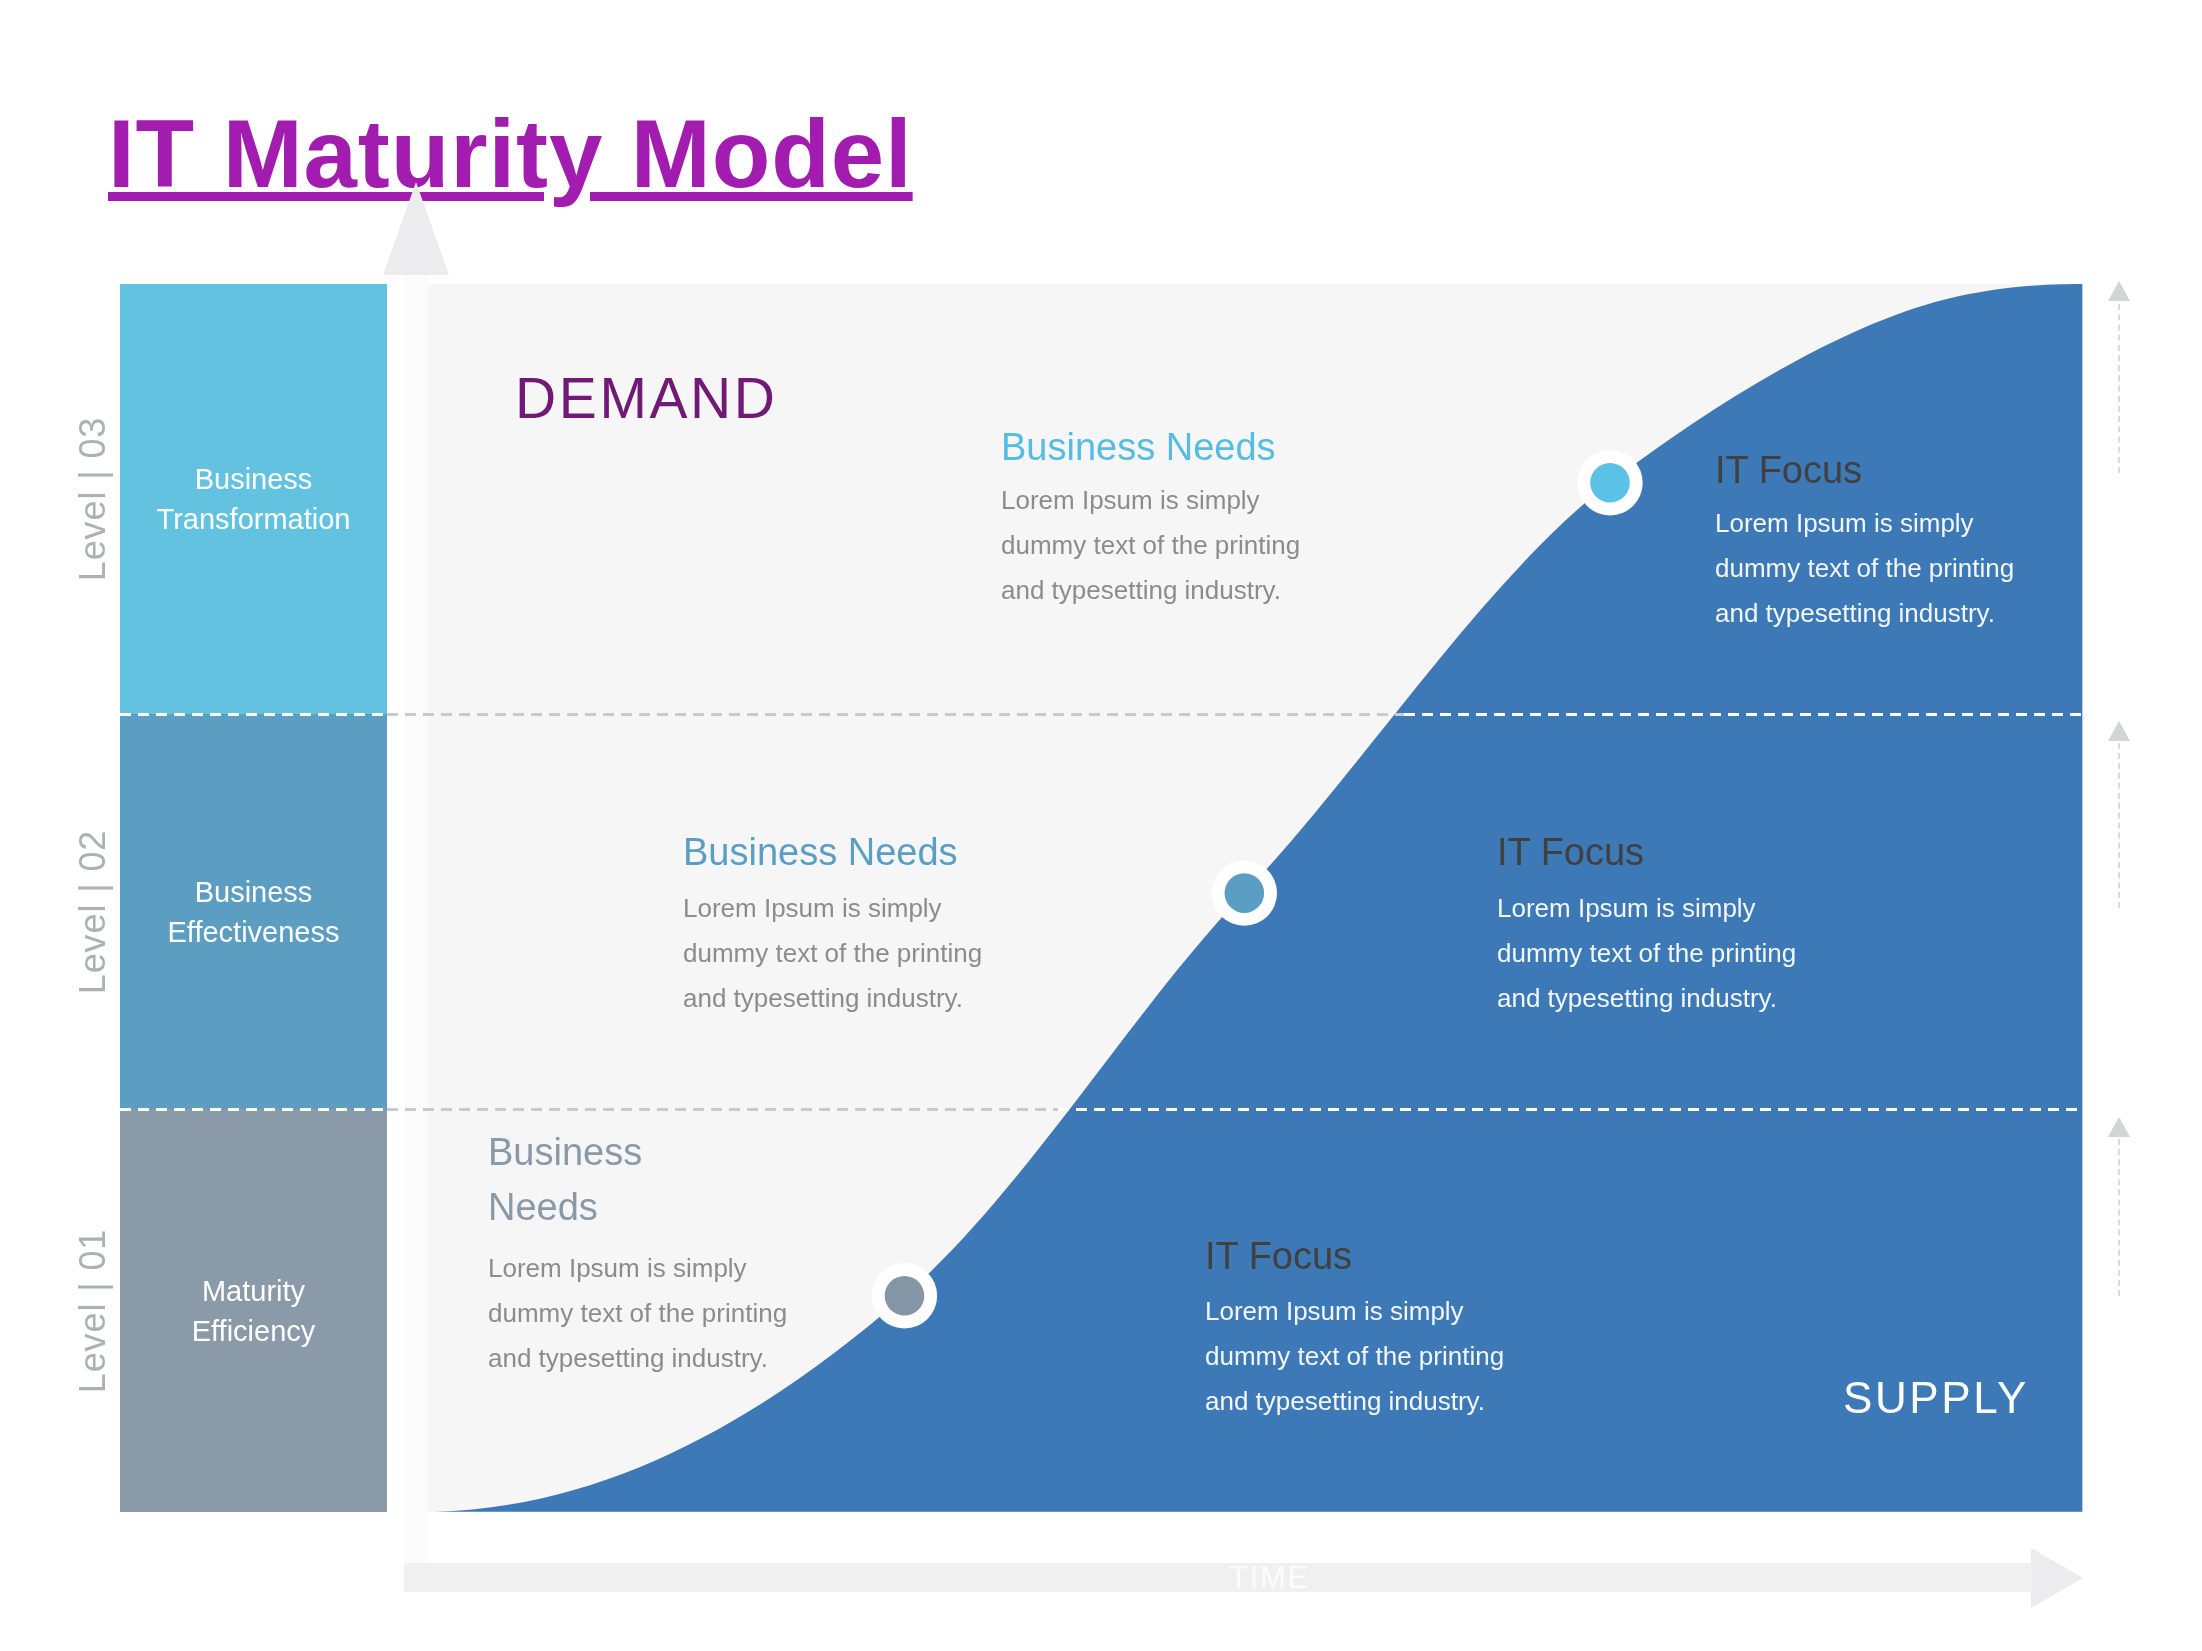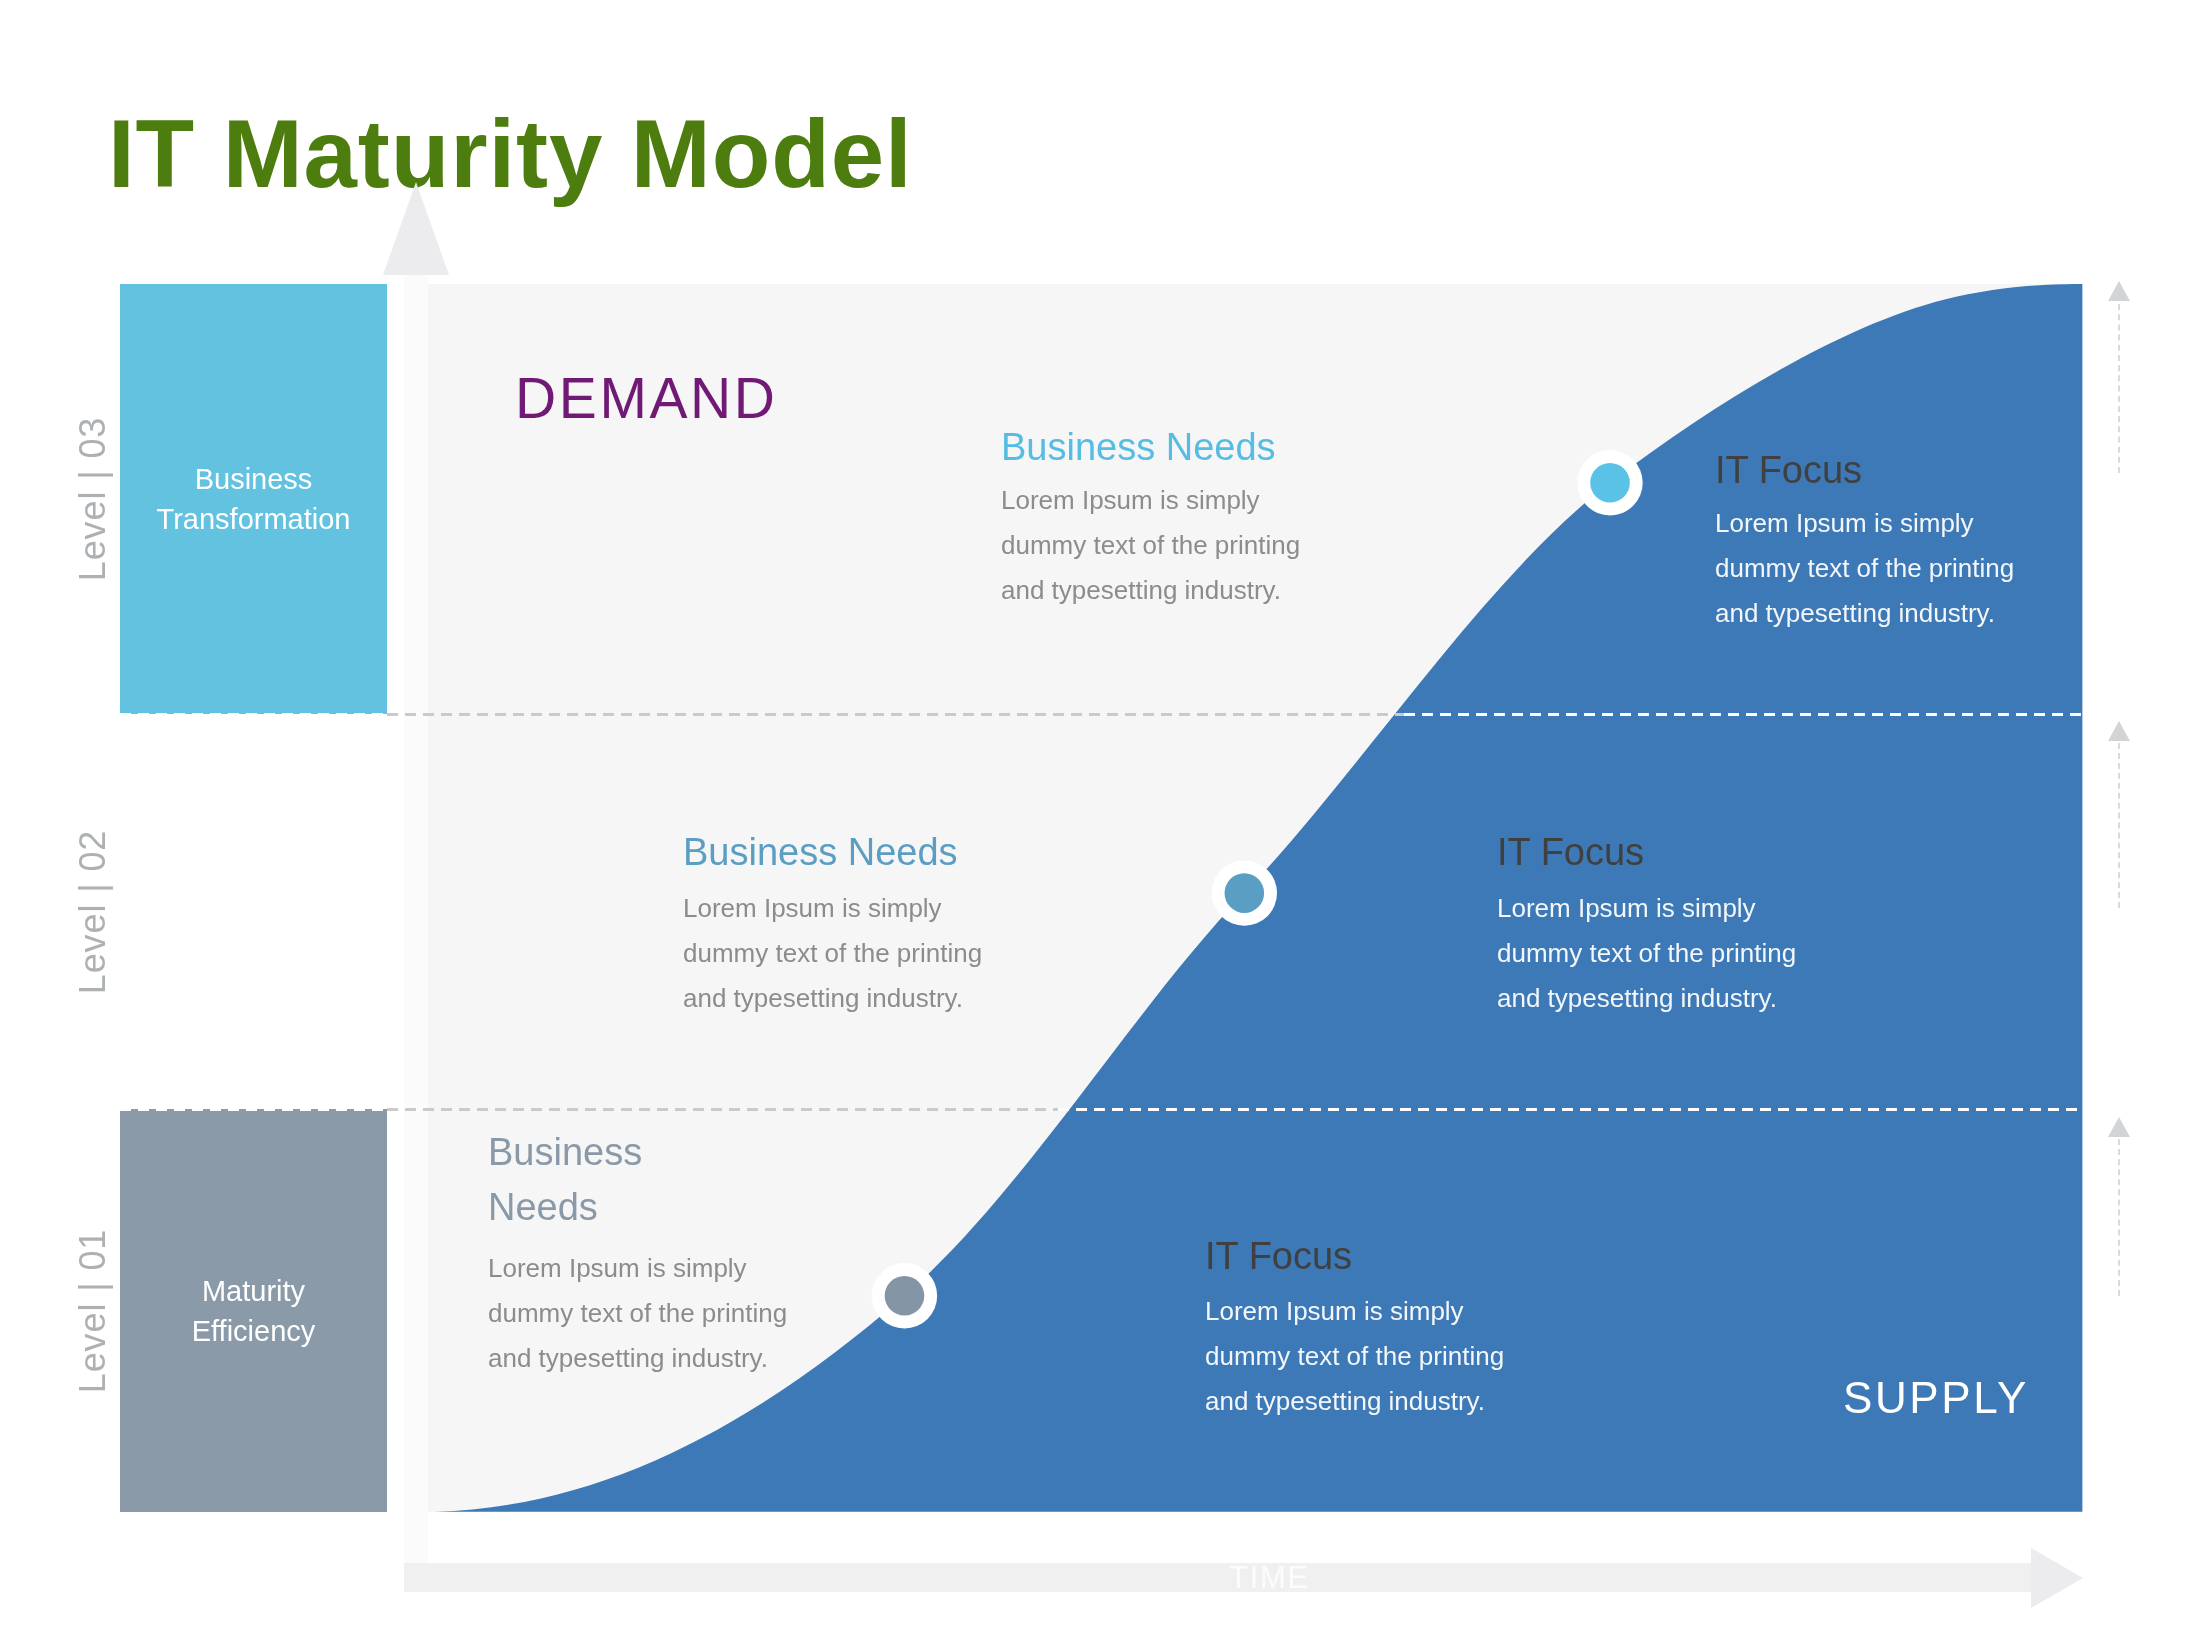--- a/index.html
+++ b/index.html
@@ -2,21 +2,21 @@
 <html style="font-size:13.8px"><head>
 <meta charset="utf-8">
 <style>
   html,body{margin:0;padding:0;background:#ffffff;}
   .slide{
     position:relative;width:2203px;height:1652px;background:#ffffff;overflow:hidden;
     font-family:"Liberation Sans","DejaVu Sans",sans-serif;
   }
   
   .title{position:absolute;left:108px;top:102px;font-size:96px;line-height:103px;
-         font-weight:bold;color:#4d7c0f;letter-spacing:0.9px;}
+         font-weight:bold;color:#a21caf;letter-spacing:0.9px;text-decoration:underline;}
   
   .panel{position:absolute;left:415px;top:284px;width:1667px;height:1228px;background:#f6f6f7;z-index:1;}
   
   .v-shaft{position:absolute;left:404px;top:274px;width:24px;height:1318px;background:#fbfbfc;z-index:2;}
   .v-head{position:absolute;left:383px;top:182px;width:0;height:0;z-index:2;
           border-left:33px solid transparent;border-right:33px solid transparent;border-bottom:93px solid #ececee;}
   .h-shaft{position:absolute;left:404px;top:1563px;width:1627px;height:29px;background:#f0f0f1;z-index:2;}
   .h-head{position:absolute;left:2031px;top:1548px;width:0;height:0;z-index:2;
           border-top:30px solid transparent;border-bottom:30px solid transparent;border-left:52px solid #ececee;}
   
@@ -95,20 +95,23 @@
     <circle cx="1051" cy="1506" r="23" fill="#8496a5"></circle>
     <circle cx="1446" cy="1038" r="38" fill="#ffffff"></circle>
     <circle cx="1446" cy="1038" r="23" fill="#5b9ec4"></circle>
     <circle cx="1871" cy="561" r="38" fill="#ffffff"></circle>
     <circle cx="1871" cy="561" r="23" fill="#5bc2e7"></circle>
   </svg>
 
   <div class="box l3">
     <span>Business Transformation</span>
   </div>
+  <div class="box l2">
+    <span>Business Effectiveness</span>
+  </div>
   <div class="box l1">
     <span>Maturity Efficiency</span>
   </div>
 
   <div class="level-label l3">Level | 03</div>
   <div class="level-label l2">Level | 02</div>
   <div class="level-label l1">Level | 01</div>
 
   <div class="dash white b1 seg-box"></div>
   <div class="dash gray  b1 seg-mid"></div>

